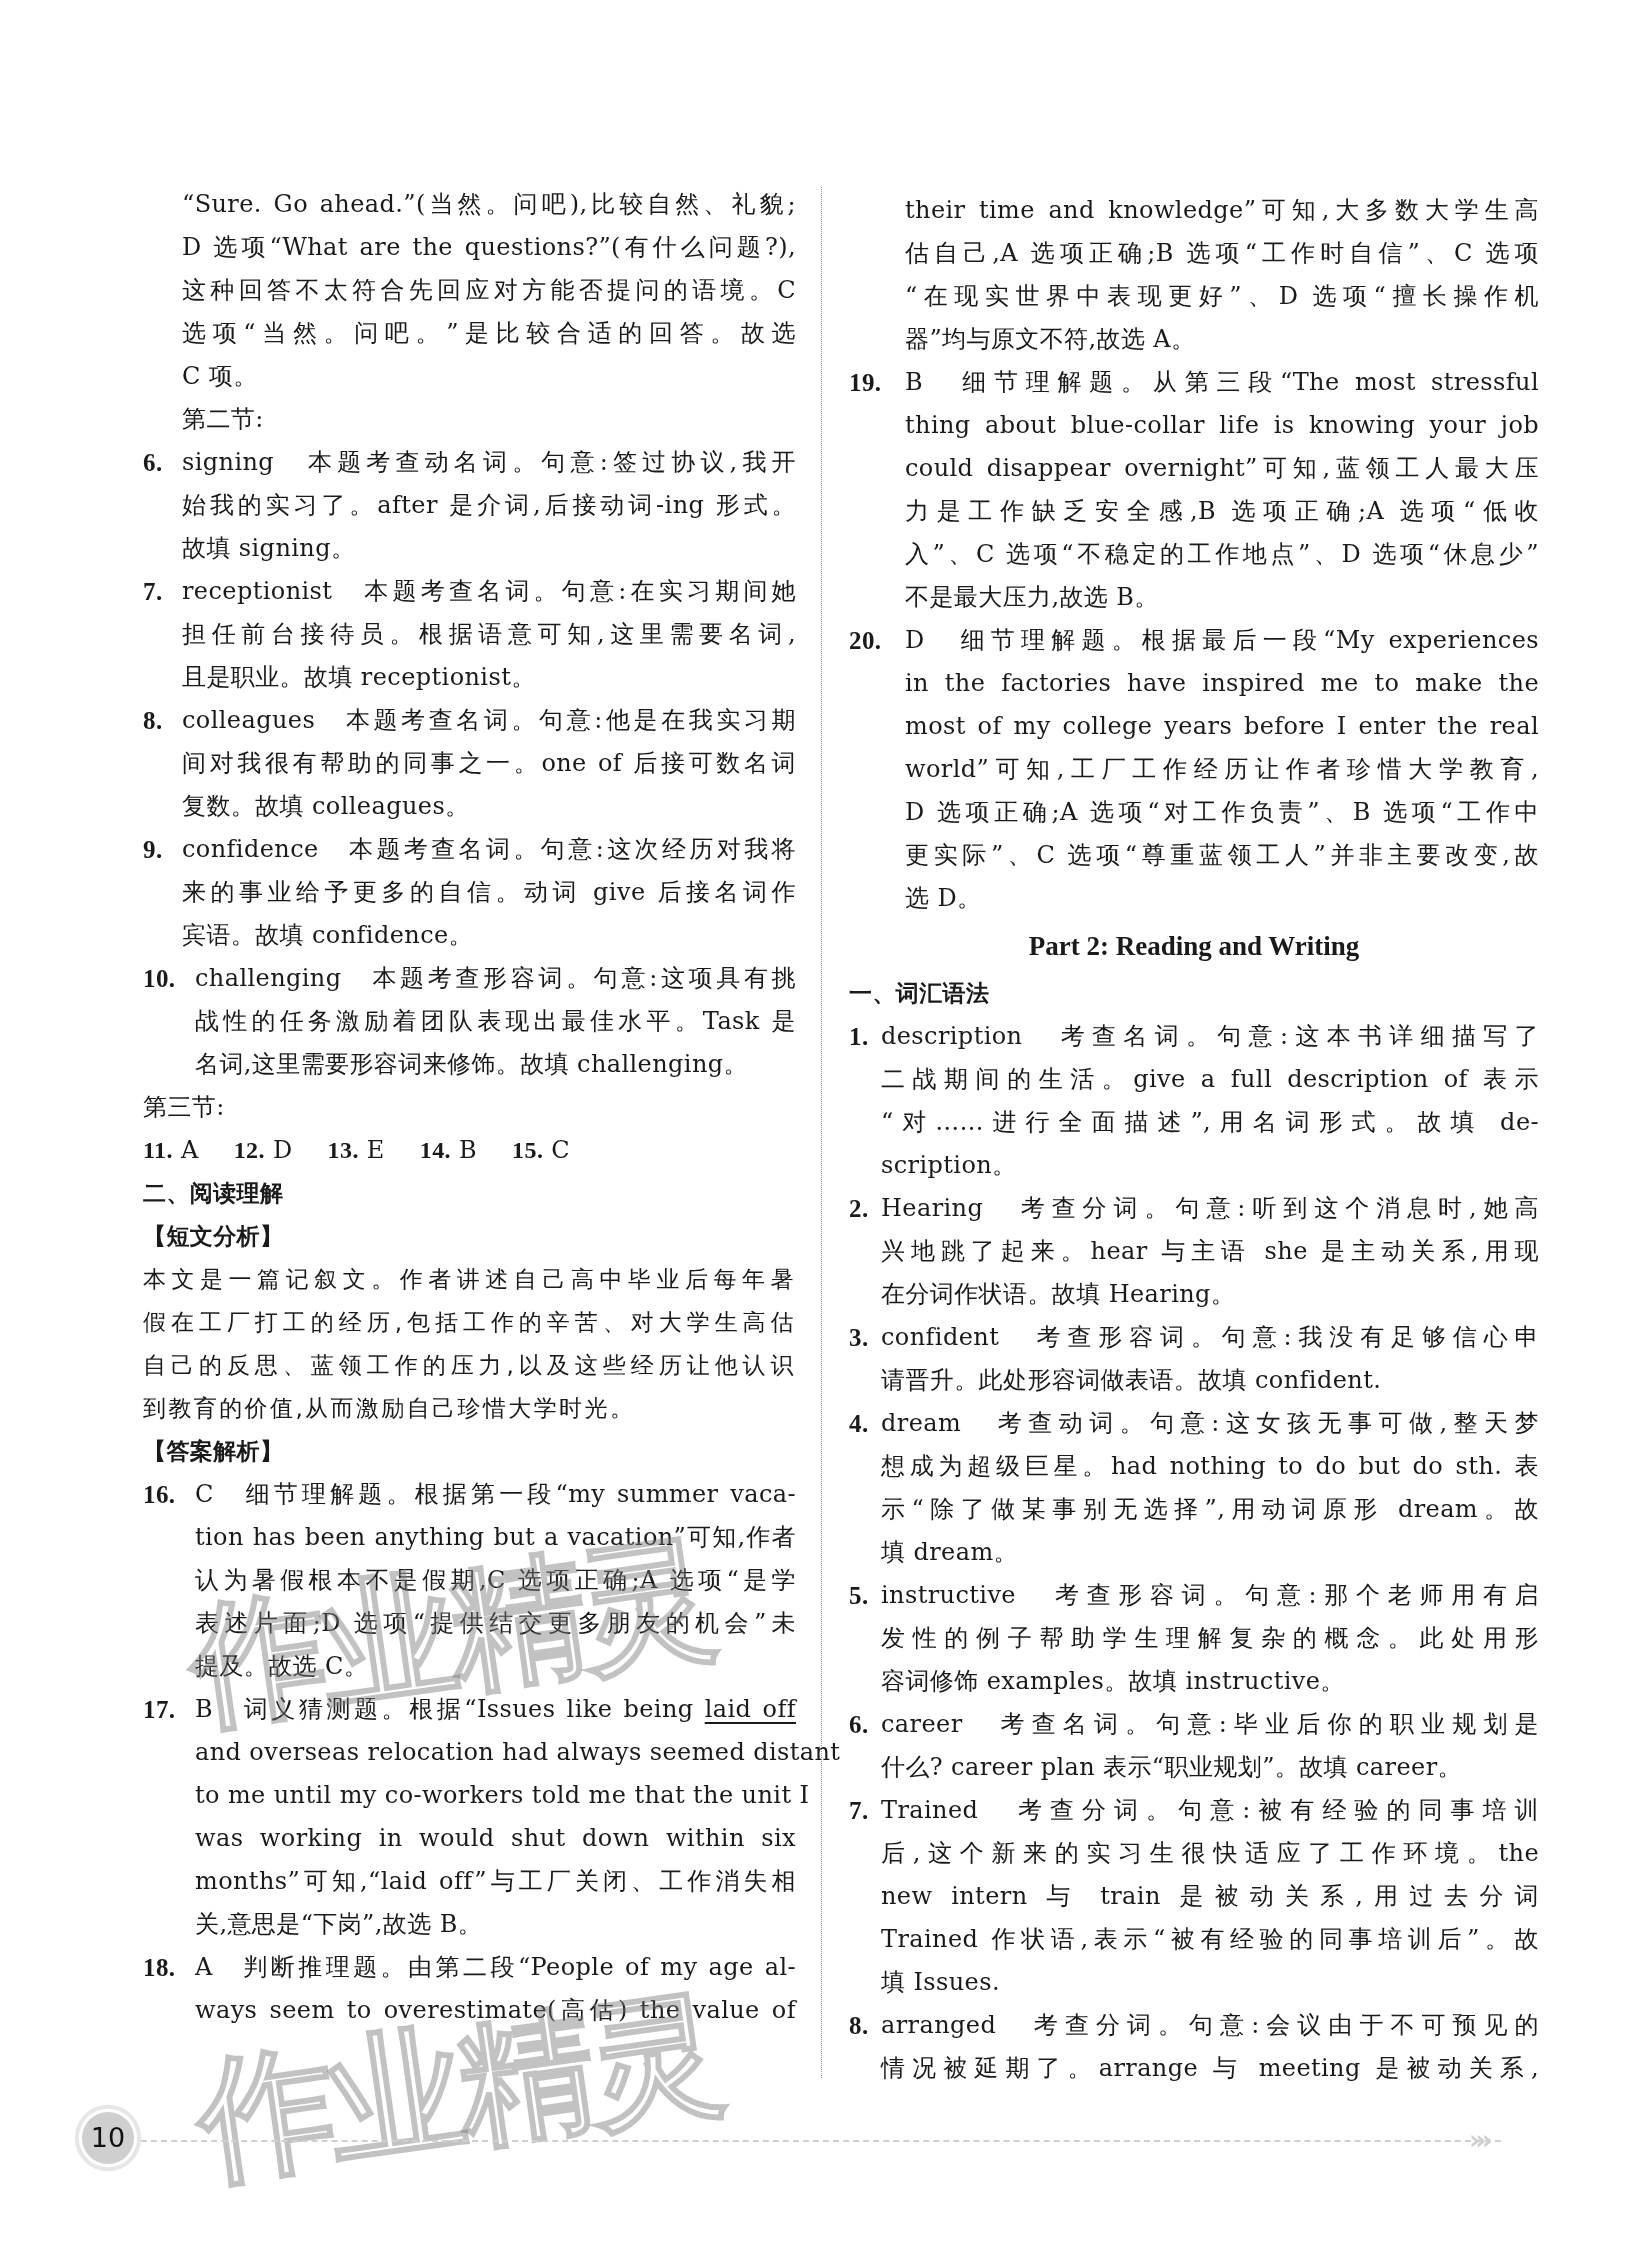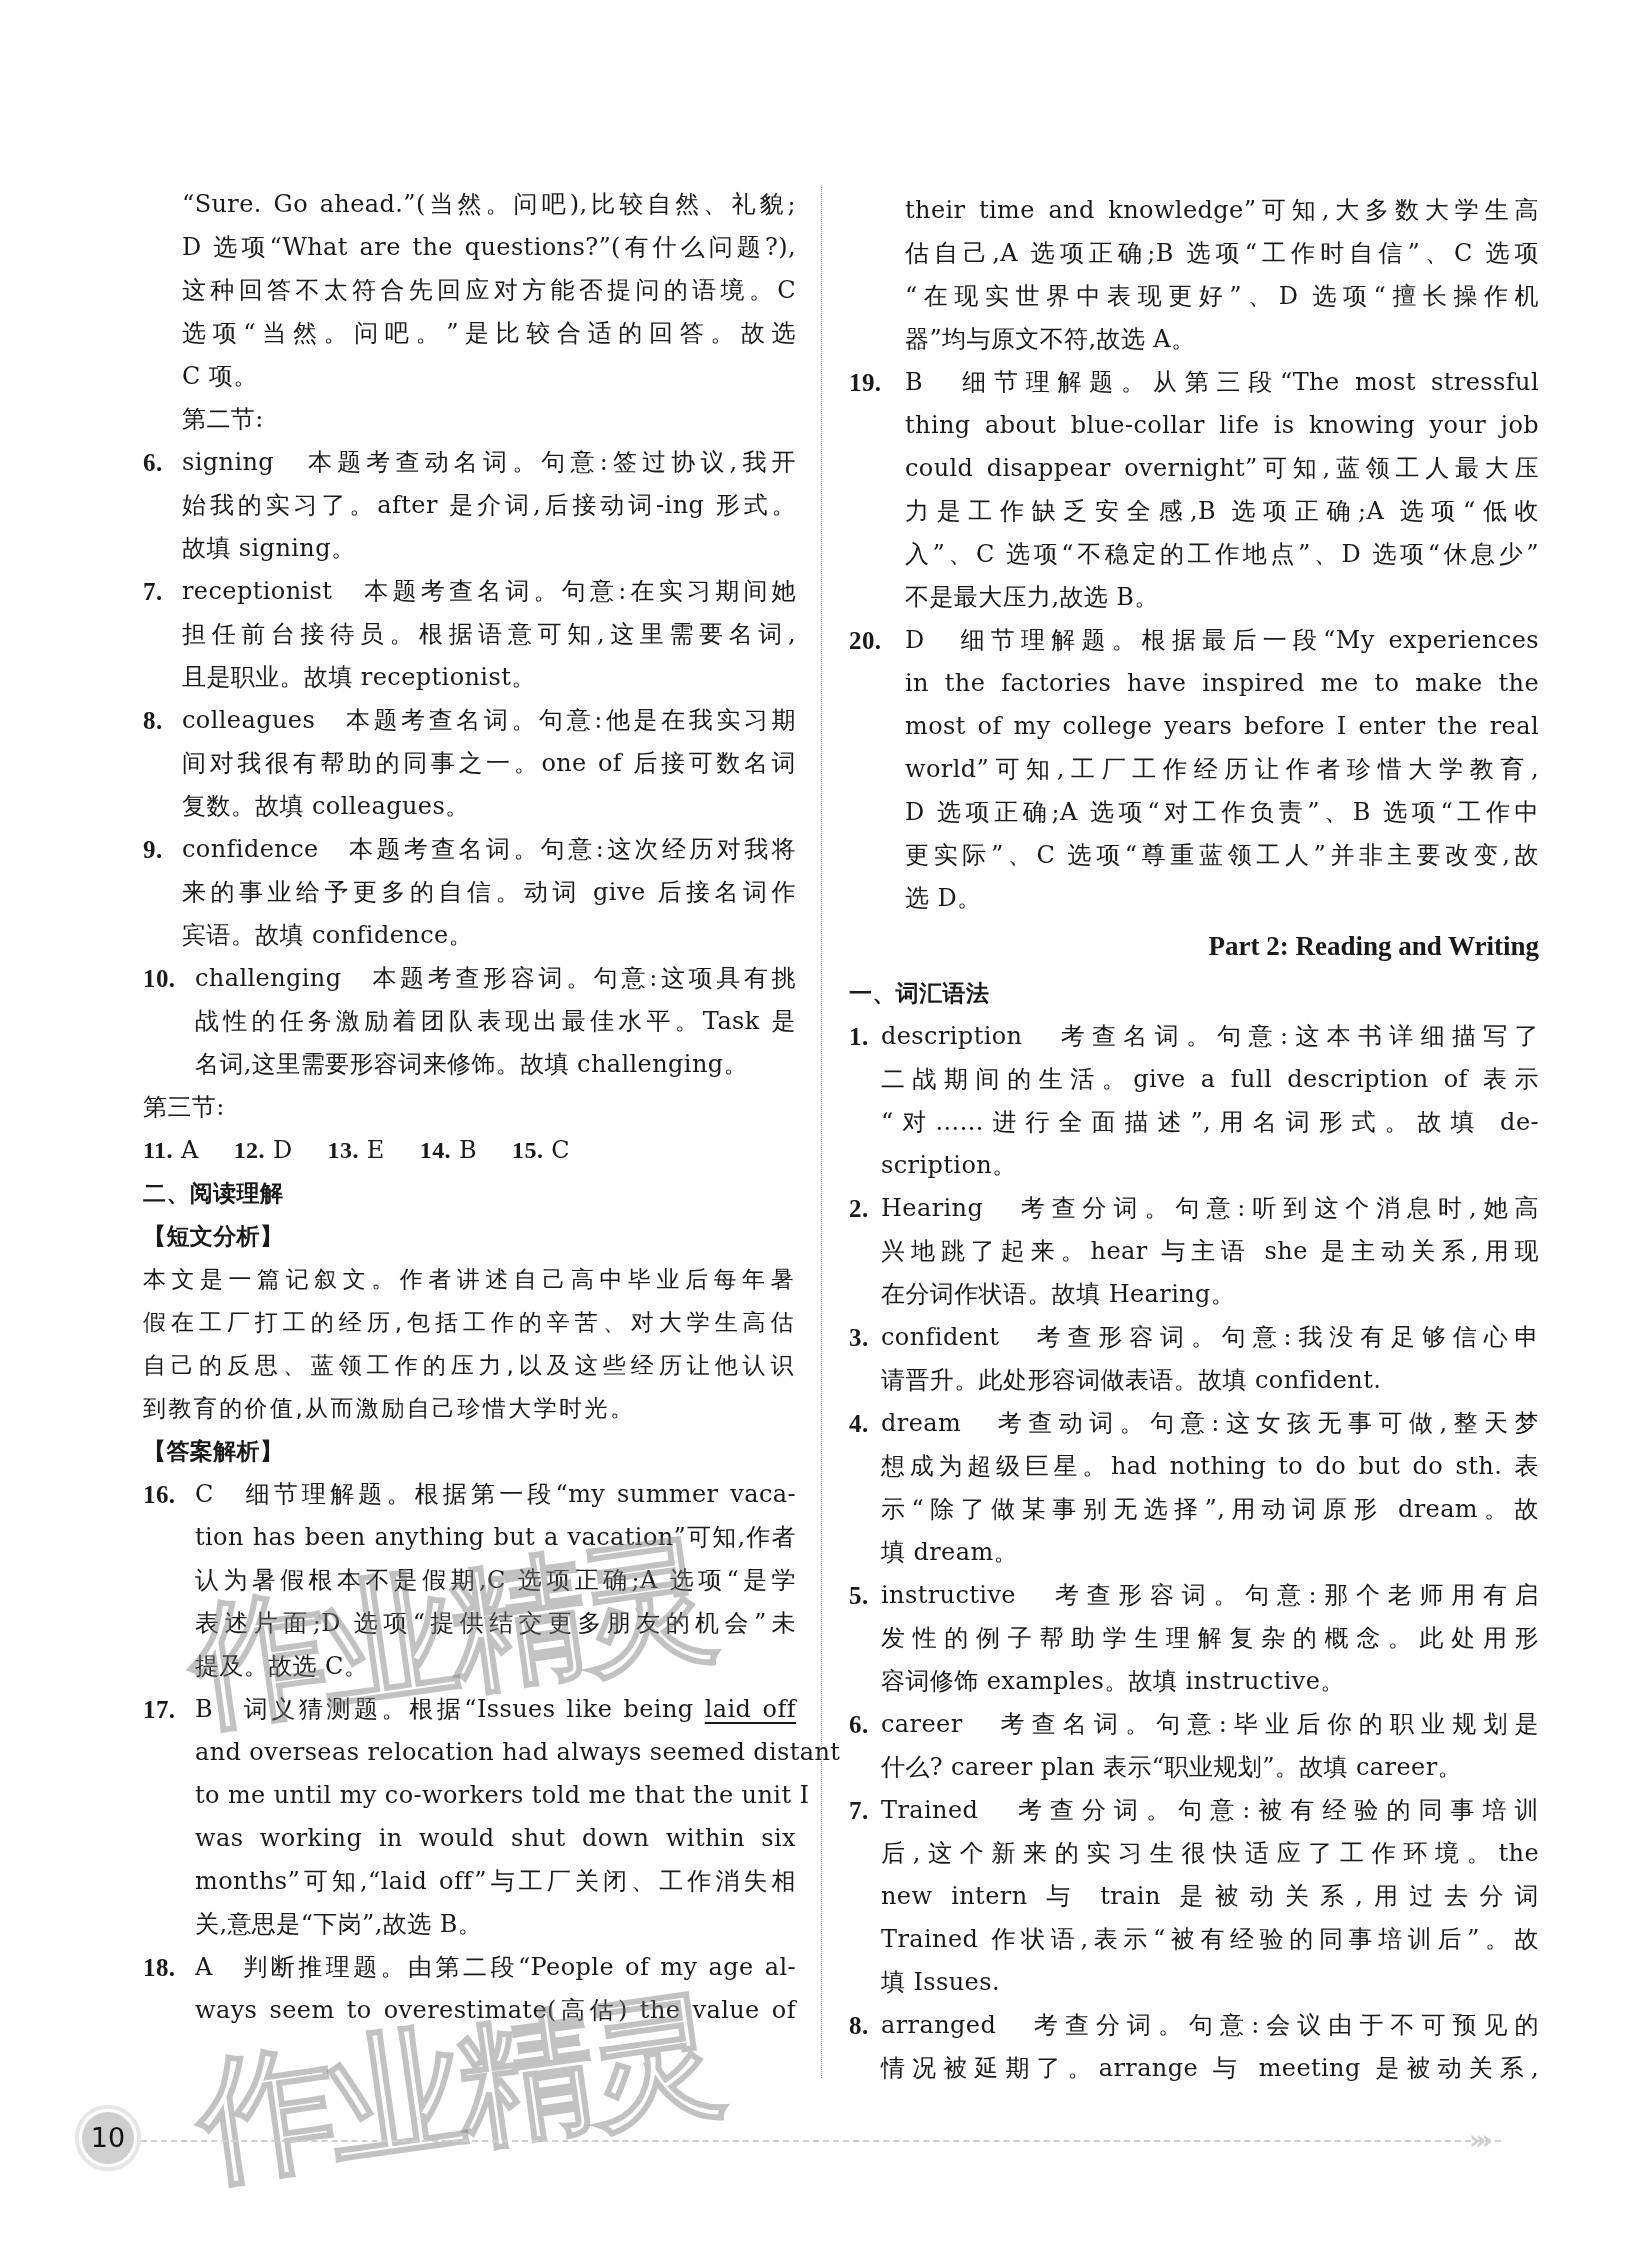--- a/index.html
+++ b/index.html
@@ -11,21 +11,21 @@
   .col-right{left:841px;width:690px;margin-top:6px;}
   .line{position:relative;height:43px;line-height:43px;font-size:24px;
         white-space:nowrap;overflow:visible;letter-spacing:0.4px;}
   .line.justify{text-align:justify;text-align-last:justify;}
   .indent{padding-left:39px;}
   .col-right .indent{padding-left:32px;}
   .num{position:absolute;left:0;top:0;font-weight:bold;font-family:"Liberation Serif",serif;font-size:25px;}
   .txt{display:block;}
   .sec{font-family:"DejaVu Sans","Liberation Sans",sans-serif;font-weight:bold;font-size:23px;}
   .summary{font-family:"DejaVu Sans","Liberation Sans",sans-serif;font-size:23px;letter-spacing:2.4px;}
-  .part-title{text-align:right;font-family:"Liberation Serif",serif;font-weight:bold;font-size:27px;height:52px;line-height:52px;}
+  .part-title{text-align:center;font-family:"Liberation Serif",serif;font-weight:bold;font-size:27px;height:52px;line-height:52px;}
   .ul{text-decoration:underline;text-underline-offset:4.8px;}
   .mc-row span{margin-right:27px;}
   .mc-row b{font-family:"Liberation Serif",serif;}
   .divider{position:absolute;left:813px;top:187px;width:0;height:1891px;border-left:1.6px dotted #9a9a9a;}
   .footer-line{position:absolute;left:133px;top:2140px;width:1360px;border-top:2.4px dashed #cfcfcf;}
   .page-num{position:absolute;left:74px;top:2112px;width:52px;height:52px;border-radius:50%;
             background:#cfcfcf;box-shadow:0 0 0 3.2px #ffffff,0 0 0 7.2px #e6e6e6;
             text-align:center;line-height:52px;font-family:"DejaVu Sans","Liberation Sans",sans-serif;font-size:27px;color:#111;}
   .chevrons{position:absolute;left:1461px;top:2124px;font-family:"DejaVu Sans",sans-serif;font-weight:bold;
             font-size:27px;color:#cfcfcf;letter-spacing:-4.8px;}

